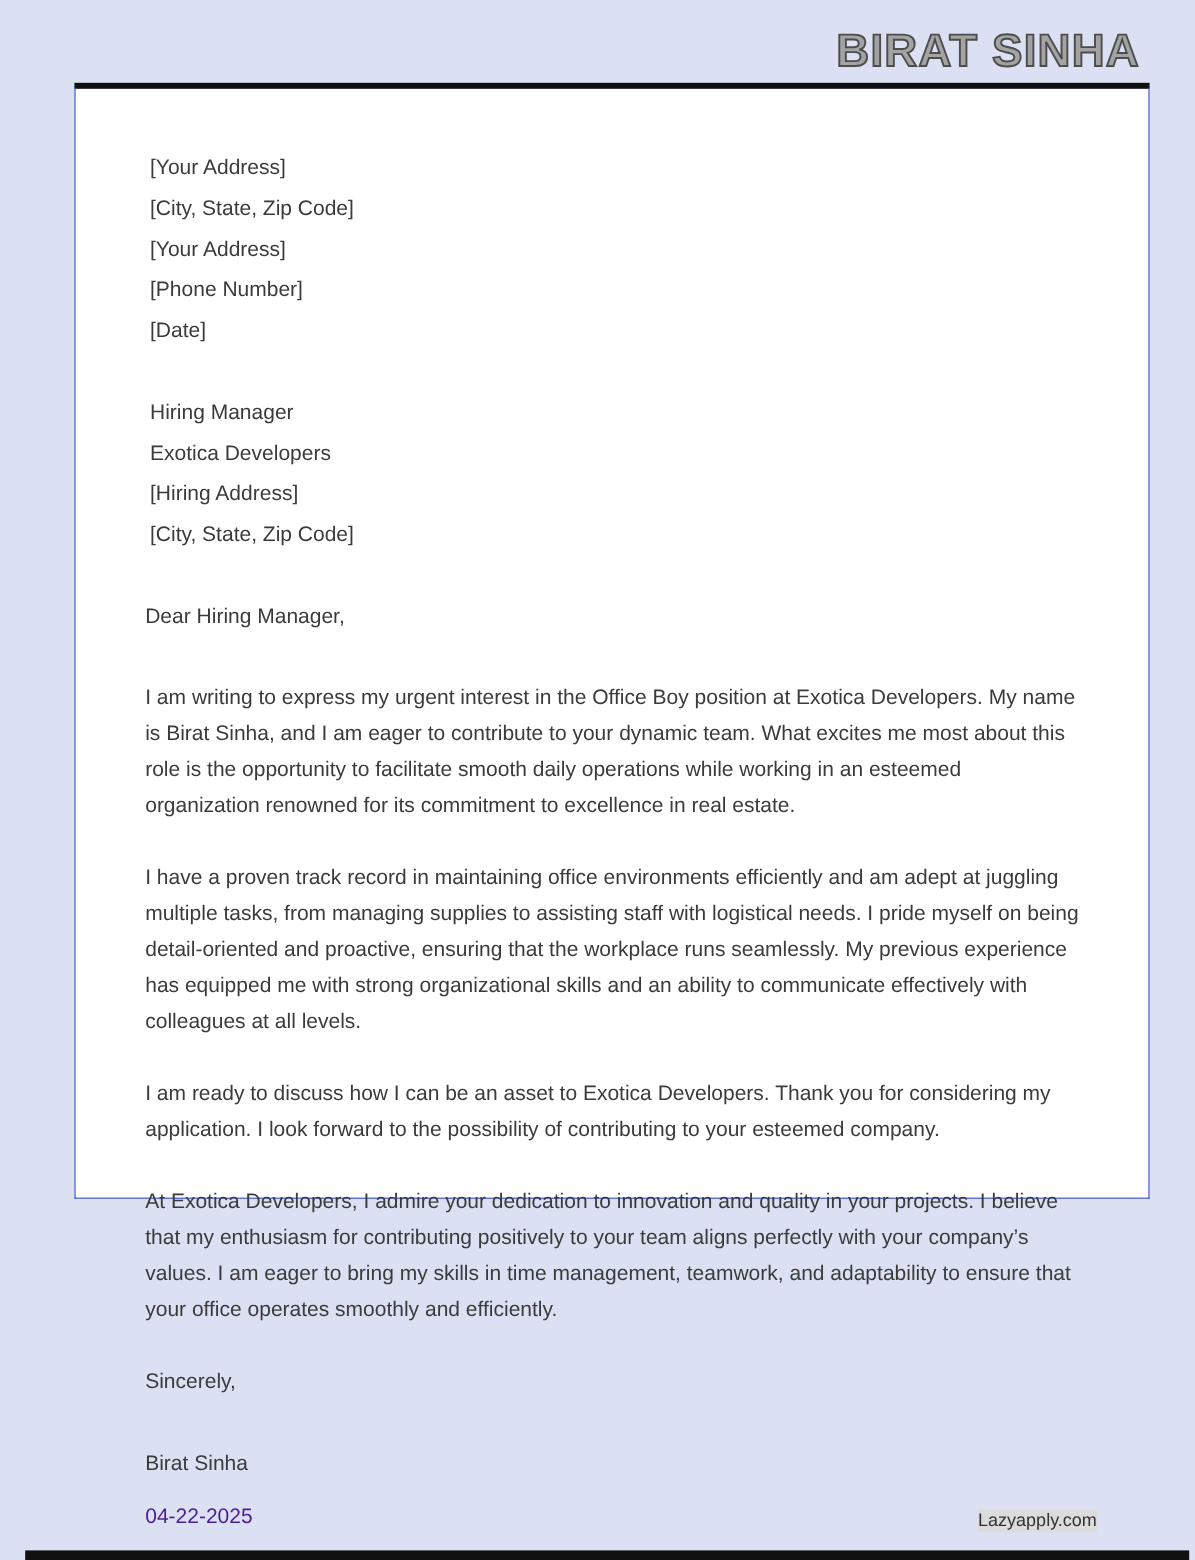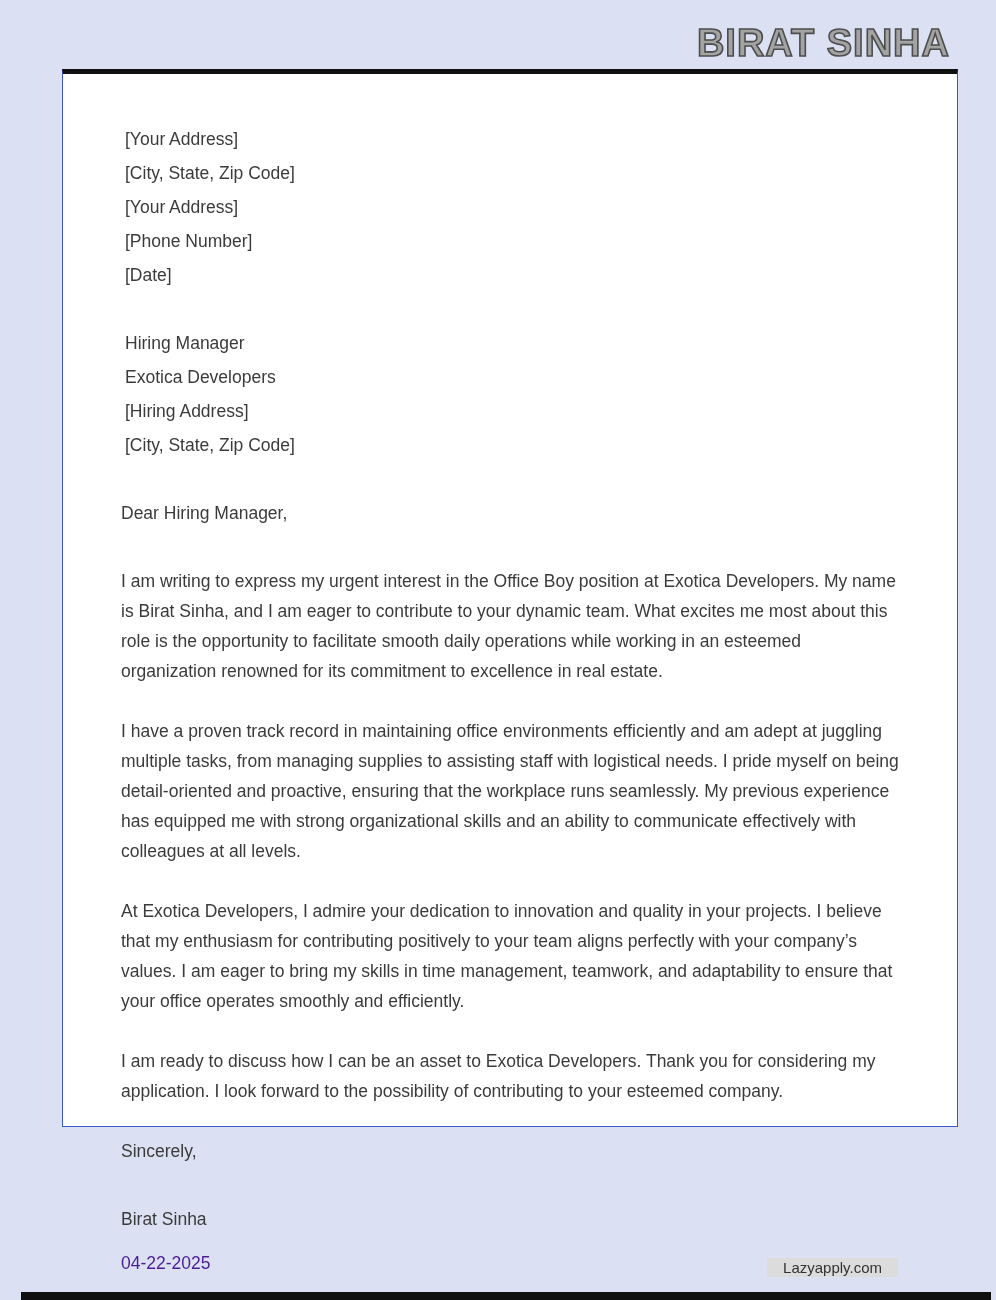--- a/index.html
+++ b/index.html
@@ -25,21 +25,21 @@
     line-height: 1;
     white-space: nowrap;
   }
 
   
   .document {
     position: absolute;
     left: 50px;
     top: 57px;
     width: 896px;
-    height: 1058px;
+    height: 930px;
     background: #ffffff;
     border: 1px solid #3d56c9;
     border-top: 5px solid #101010;
   }
 
   .letter-body {
     padding: 42px 50px 0 50px;
     font-size: 17.5px;
     line-height: 30px;
     color: #3b3b3b;
@@ -54,25 +54,25 @@
   .date-link {
     color: #4c1d95;
     margin-top: 10px;
     display: inline-block;
     cursor: pointer;
   }
 
   .watermark {
     position: absolute;
     top: 1246px;
-    right: 102px;
+    right: 86px;
     font-size: 15px;
     color: #333333;
     background: #dcdcdc;
-    padding: 1px 16px;
+    padding: 1px 0;
   }
 
   .bottom-bar {
     position: absolute;
     left: 9px;
     right: 9px;
     bottom: 1px;
     height: 11px;
     background: #101010;
   }
@@ -103,22 +103,22 @@
     </div>
 
     <div class="block-gap"></div>
 
     <div class="line">Dear Hiring Manager,</div>
 
     <div class="block-gap"></div>
 
     <p class="para">I am writing to express my urgent interest in the Office Boy position at Exotica Developers. My name is Birat Sinha, and I am eager to contribute to your dynamic team. What excites me most about this role is the opportunity to facilitate smooth daily operations while working in an esteemed organization renowned for its commitment to excellence in real estate.</p>
     <p class="para">I have a proven track record in maintaining office environments efficiently and am adept at juggling multiple tasks, from managing supplies to assisting staff with logistical needs. I pride myself on being detail-oriented and proactive, ensuring that the workplace runs seamlessly. My previous experience has equipped me with strong organizational skills and an ability to communicate effectively with colleagues at all levels.</p>
+    <p class="para">I am ready to discuss how I can be an asset to Exotica Developers. Thank you for considering my application. I look forward to the possibility of contributing to your esteemed company.</p>
     <p class="para">At Exotica Developers, I admire your dedication to innovation and quality in your projects. I believe that my enthusiasm for contributing positively to your team aligns perfectly with your company’s values. I am eager to bring my skills in time management, teamwork, and adaptability to ensure that your office operates smoothly and efficiently.</p>
-    <p class="para">I am ready to discuss how I can be an asset to Exotica Developers. Thank you for considering my application. I look forward to the possibility of contributing to your esteemed company.</p>
 
     <div class="line">Sincerely,</div>
 
     <div class="block-gap"></div>
 
     <div class="line">Birat Sinha</div>
 
     <span class="date-link">04-22-2025</span>
 
   </div>

